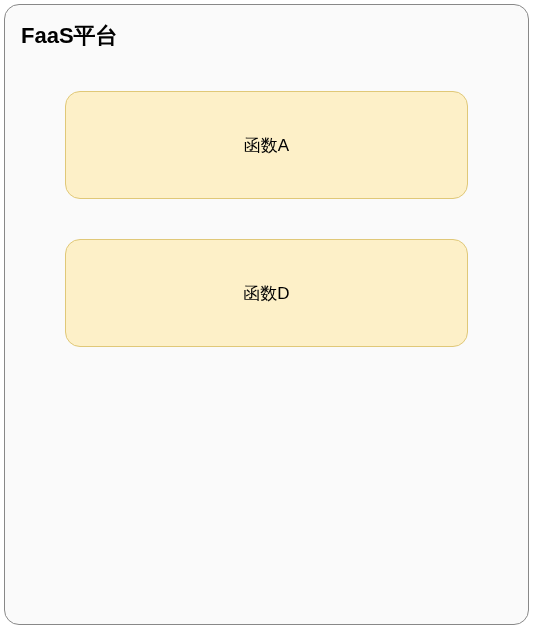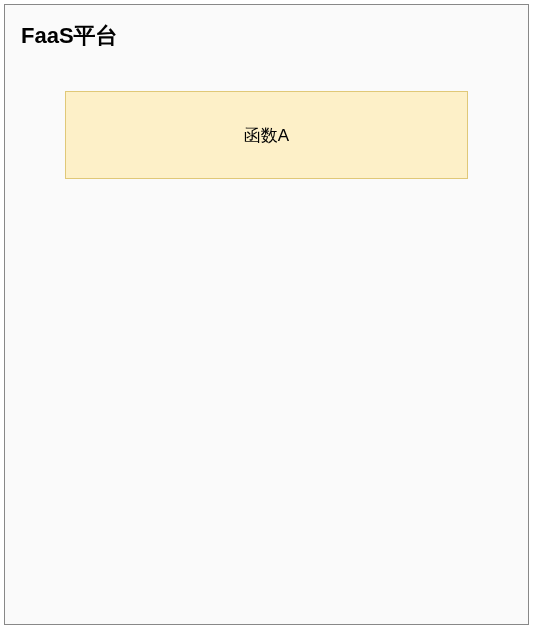--- a/index.html
+++ b/index.html
@@ -1,18 +1,19 @@
 <!DOCTYPE html>
 <html><head>
   <meta charset="utf-8">
   <style>
     * {
       margin: 0;
       padding: 0;
       box-sizing: border-box;
+      border-radius: 15px;
     }
     body {
       background: #ffffff;
       font-family: Arial, "Microsoft YaHei", sans-serif;
       padding: 4px;
     }
     .platform-container {
       width: 525px;
       height: 621px;
       border: 1px solid #888888;
@@ -26,33 +27,36 @@
       margin-bottom: 40px;
       margin-left: -4px;
     }
     .functions-list {
       display: flex;
       flex-direction: column;
       gap: 40px;
       padding: 0 40px;
     }
     .function-box {
-      height: 88px;
+      height: 108px;
       background: #fdf0c8;
       border: 1px solid #e0c878;
       display: flex;
       align-items: center;
       justify-content: center;
       font-size: 17px;
       color: #000000;
     }
   </style>
 </head>
 <body>
 
 <div class="platform-container">
   <div class="title">FaaS平台</div>
   <div class="functions-list">
     <div class="function-box">
       <span>函数A</span>
     </div>
+    <div class="function-box">
+      <span>函数D</span>
+    </div>
   </div>
 </div>
 
 </body></html>

